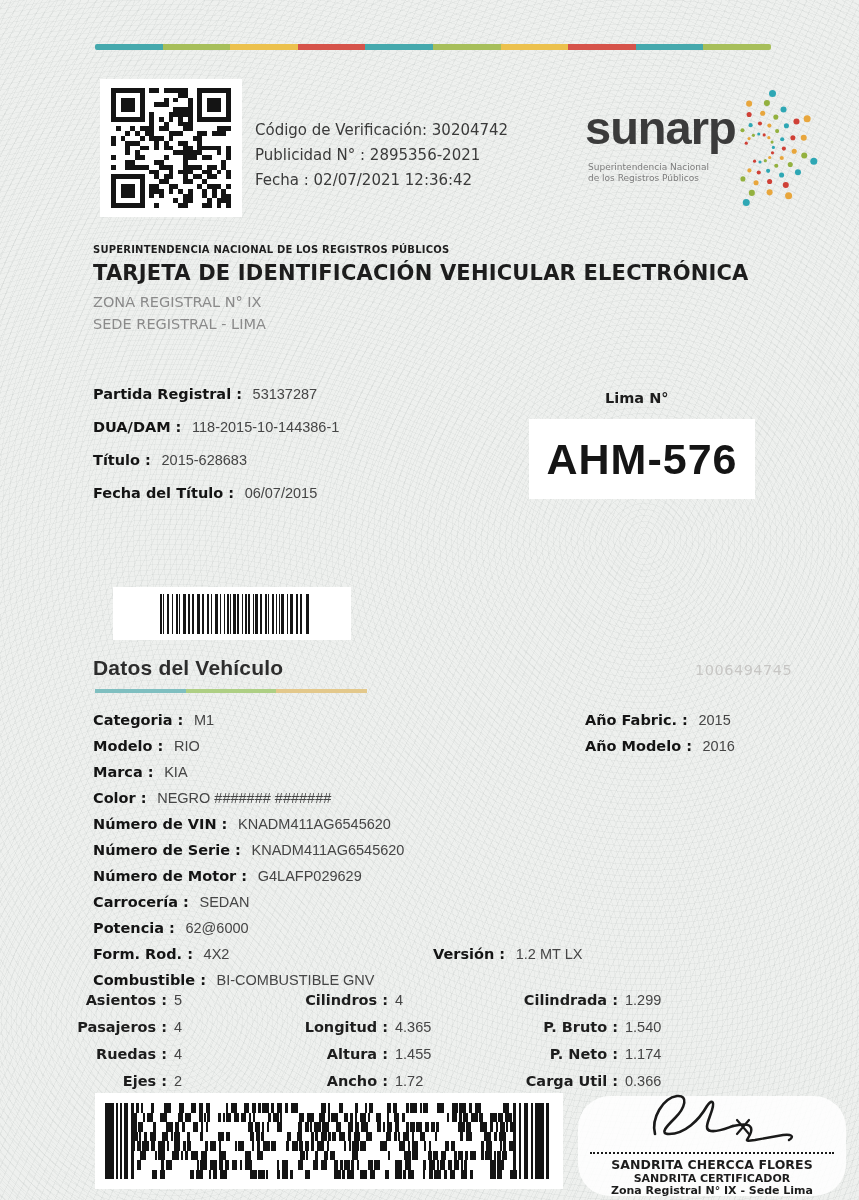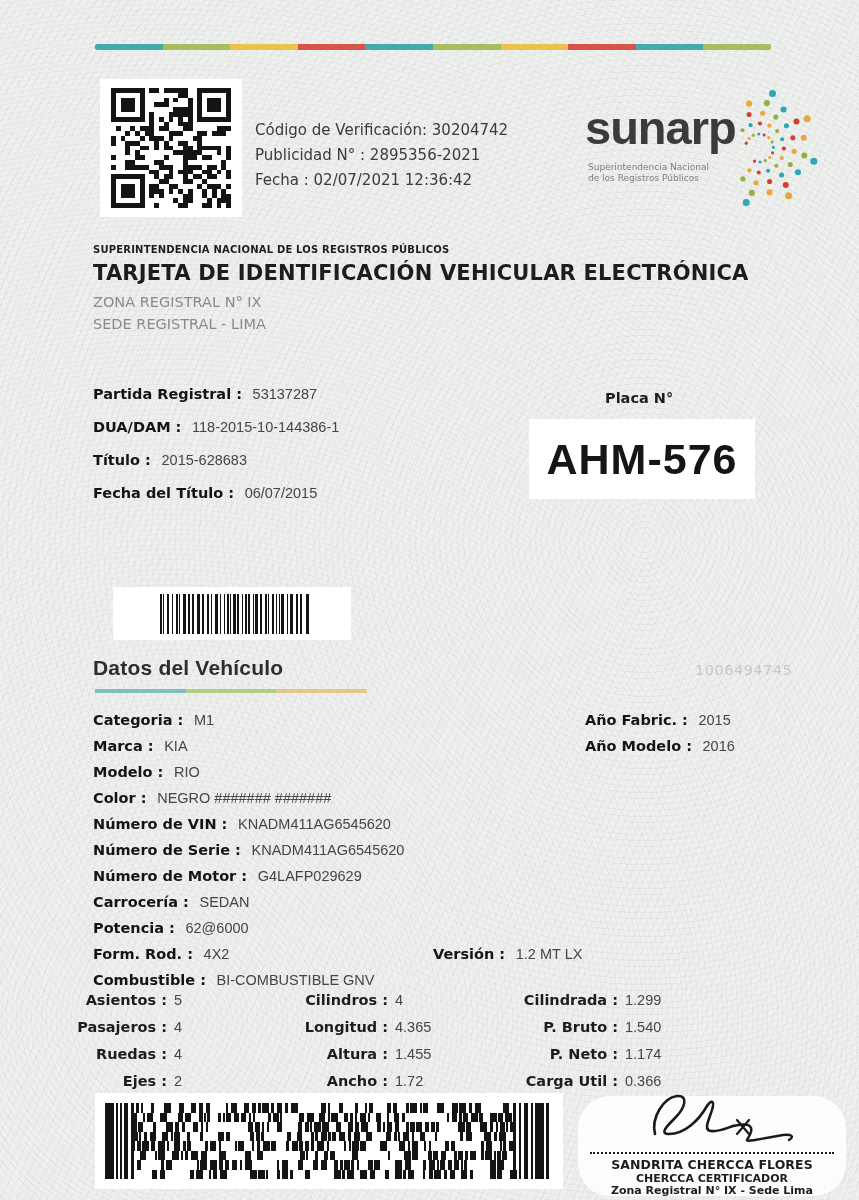--- a/index.html
+++ b/index.html
@@ -390,21 +390,21 @@
     <div class="frow">
       <span class="flabel">Título :</span>
       <span class="fval">2015-628683</span>
     </div>
     <div class="frow">
       <span class="flabel">Fecha del Título :</span>
       <span class="fval">06/07/2015</span>
     </div>
   </div>
 
-  <div class="plate-label">Placa N°</div>
+  <div class="plate-label">Lima N°</div>
   <div class="plate-box">
     <span class="plate-value">AHM-576</span>
   </div>
 
   <div class="barcode1-box">
     <svg id="barcode1-svg" viewBox="0 0 150 40" preserveAspectRatio="none">
         <rect x="0" y="0" width="2" height="40" fill="#141414"></rect>
         <rect x="3" y="0" width="1" height="40" fill="#141414"></rect>
         <rect x="7" y="0" width="2" height="40" fill="#141414"></rect>
         <rect x="12" y="0" width="1" height="40" fill="#141414"></rect>
@@ -451,26 +451,26 @@
       <span style="background: rgb(227, 200, 139);"></span>
     </div>
   <div class="watermark-number">1006494745</div>
 
   <div class="vfields">
     <div class="frow">
       <span class="flabel">Categoria :</span>
       <span class="fval">M1</span>
     </div>
     <div class="frow">
+      <span class="flabel">Modelo :</span>
+      <span class="fval">RIO</span>
+    </div>
+    <div class="frow">
       <span class="flabel">Marca :</span>
       <span class="fval">KIA</span>
-    </div>
-    <div class="frow">
-      <span class="flabel">Modelo :</span>
-      <span class="fval">RIO</span>
     </div>
     <div class="frow">
       <span class="flabel">Color :</span>
       <span class="fval">NEGRO ####### #######</span>
     </div>
     <div class="frow">
       <span class="flabel">Número de VIN :</span>
       <span class="fval">KNADM411AG6545620</span>
     </div>
     <div class="frow">
@@ -923,17 +923,17 @@
   </div>
 
   <div class="signature-block">
     <svg class="sig-svg" viewBox="0 0 175 62">
       <path d="M22,44 C18,28 30,8 44,6 C56,5 52,18 42,28 C34,36 26,44 36,44 C52,44 66,30 74,16 C78,10 82,10 79,20 C76,30 70,40 78,41 C86,42 94,38 100,36" fill="none" stroke="#1a1a1a" stroke-width="2.6" stroke-linecap="round"></path>
       <path d="M100,36 C112,33 120,34 118,42 C116,50 108,52 122,50 L150,45 C158,44 162,46 156,50" fill="none" stroke="#1a1a1a" stroke-width="2.4" stroke-linecap="round"></path>
       <path d="M104,30 l12,14 M116,30 l-12,14" fill="none" stroke="#1a1a1a" stroke-width="2.2" stroke-linecap="round"></path>
     </svg>
     <div class="sig-dots"></div>
     <div class="sig-name">SANDRITA CHERCCA FLORES</div>
-    <div class="sig-role">CHERCCA CERTIFICADOR</div>
+    <div class="sig-role">SANDRITA CERTIFICADOR</div>
     <div class="sig-office">Zona Registral N° IX - Sede Lima</div>
   </div>
 
 </div>
 
 </body></html>

